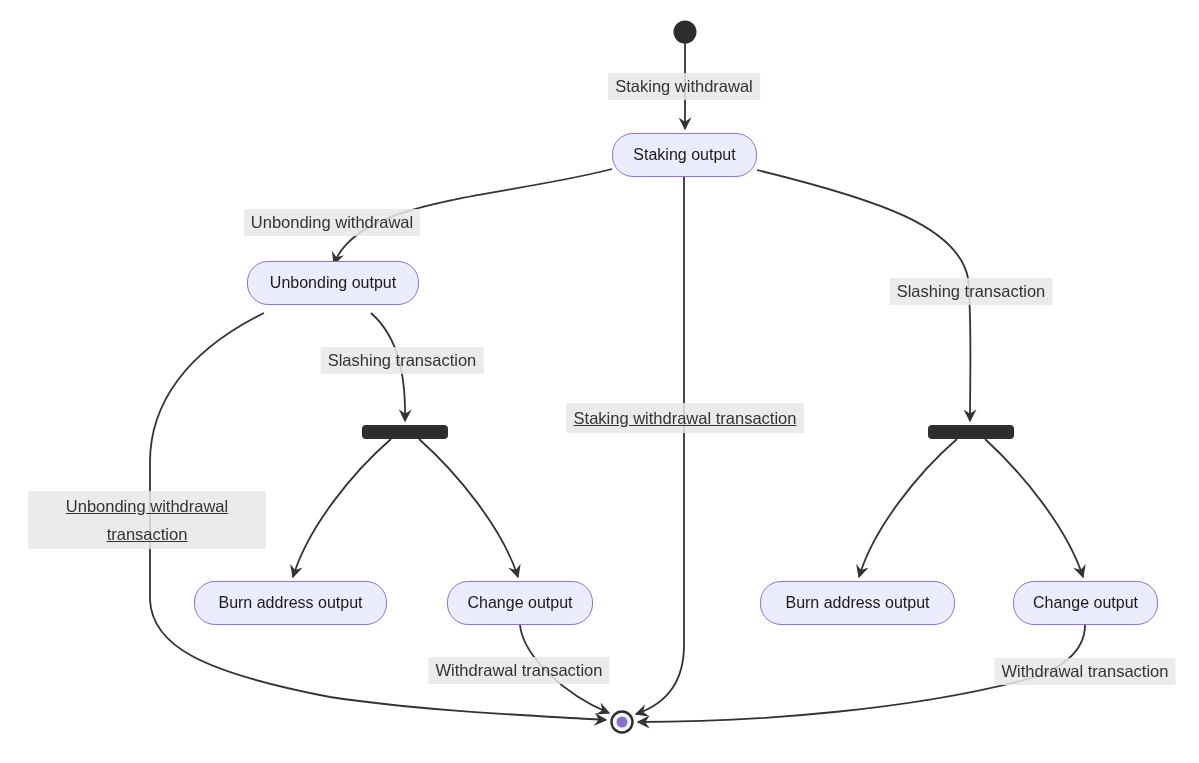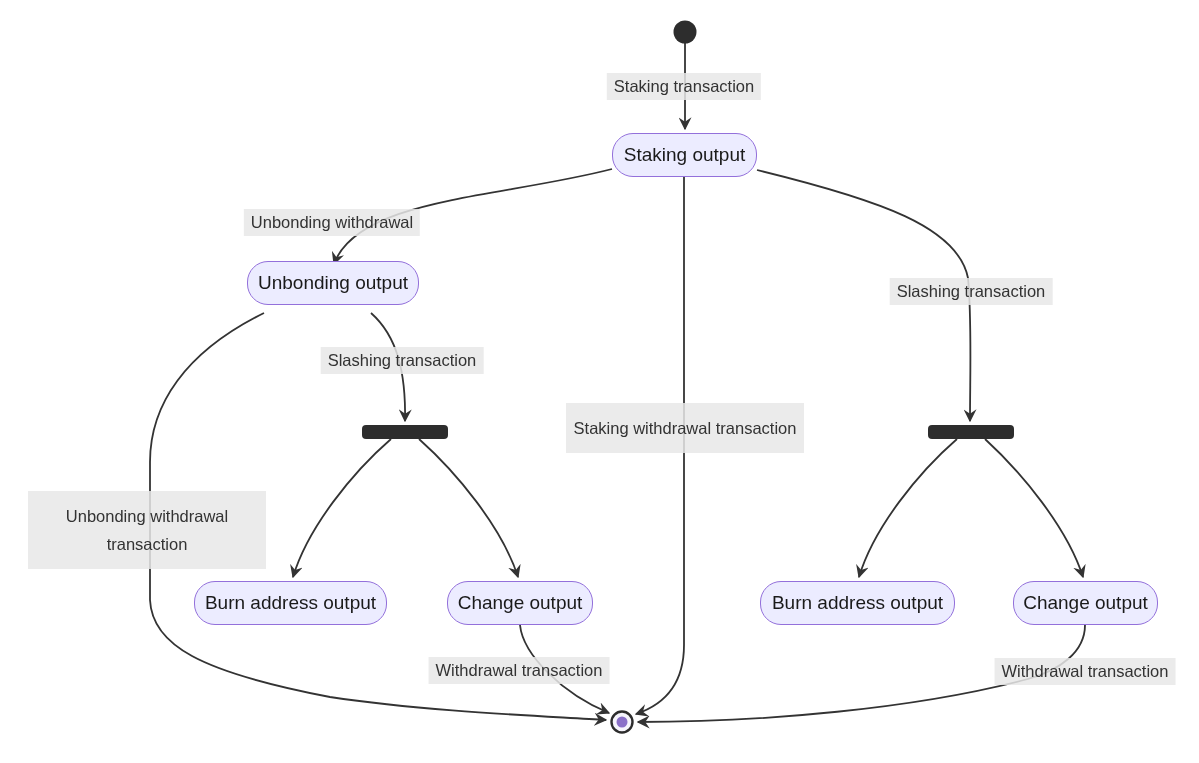--- a/index.html
+++ b/index.html
@@ -40,40 +40,41 @@
 
   .state-node {
     position: absolute;
     box-sizing: border-box;
     background: var(--state-fill);
     border: 1.2px solid var(--state-border);
     border-radius: 21px;
     display: flex;
     align-items: center;
     justify-content: center;
-    font-size: 19px;
+    font-size: 16px;
     color: var(--text);
     white-space: nowrap;
   }
   .edge-label {
     position: absolute;
     transform: translateX(-50%);
     background: var(--label-bg);
     color: #333333;
     font-size: 16.5px;
     line-height: 23px;
     padding: 2px 7px;
     white-space: nowrap;
     text-align: center;
   }
   .edge-label.two-line {
     white-space: normal;
     width: 226px;
     line-height: 28px;
-    padding: 11px 6px;
+    padding: 1px 6px;
+    text-decoration: underline;
   }
 </style>
 </head>
 <body>
 
 <div class="diagram-root">
 
   <svg class="edges-layer" width="1199" height="763" viewBox="0 0 1199 763">
     <defs>
       <marker id="arrow" viewBox="0 0 10 10" refX="9" refY="5" markerWidth="13" markerHeight="13" markerUnits="userSpaceOnUse" orient="auto">
@@ -103,21 +104,21 @@
     </g>
   </svg>
 
   <div class="state-node" style="left:612px; top:133px; width:145px; height:44px;">Staking output</div>
   <div class="state-node" style="left:247px; top:261px; width:172px; height:44px;">Unbonding output</div>
   <div class="state-node" style="left:194px; top:581px; width:193px; height:44px;">Burn address output</div>
   <div class="state-node" style="left:447px; top:581px; width:146px; height:44px;">Change output</div>
   <div class="state-node" style="left:760px; top:581px; width:195px; height:44px;">Burn address output</div>
   <div class="state-node" style="left:1013px; top:581px; width:145px; height:44px;">Change output</div>
 
-  <div class="edge-label" style="left:684px; top:73px;">Staking transaction</div>
+  <div class="edge-label" style="left:684px; top:73px;">Staking withdrawal</div>
   <div class="edge-label" style="left:332px; top:209px;">Unbonding withdrawal</div>
   <div class="edge-label" style="left:402px; top:347px;">Slashing transaction</div>
   <div class="edge-label" style="left:971px; top:278px;">Slashing transaction</div>
   <div class="edge-label two-line" style="left:685px; top:403px;">Staking withdrawal transaction</div>
   <div class="edge-label two-line" style="left:147px; top:491px;">Unbonding withdrawal transaction</div>
   <div class="edge-label" style="left:519px; top:657px;">Withdrawal transaction</div>
   <div class="edge-label" style="left:1085px; top:658px;">Withdrawal transaction</div>
 
 </div>
 

